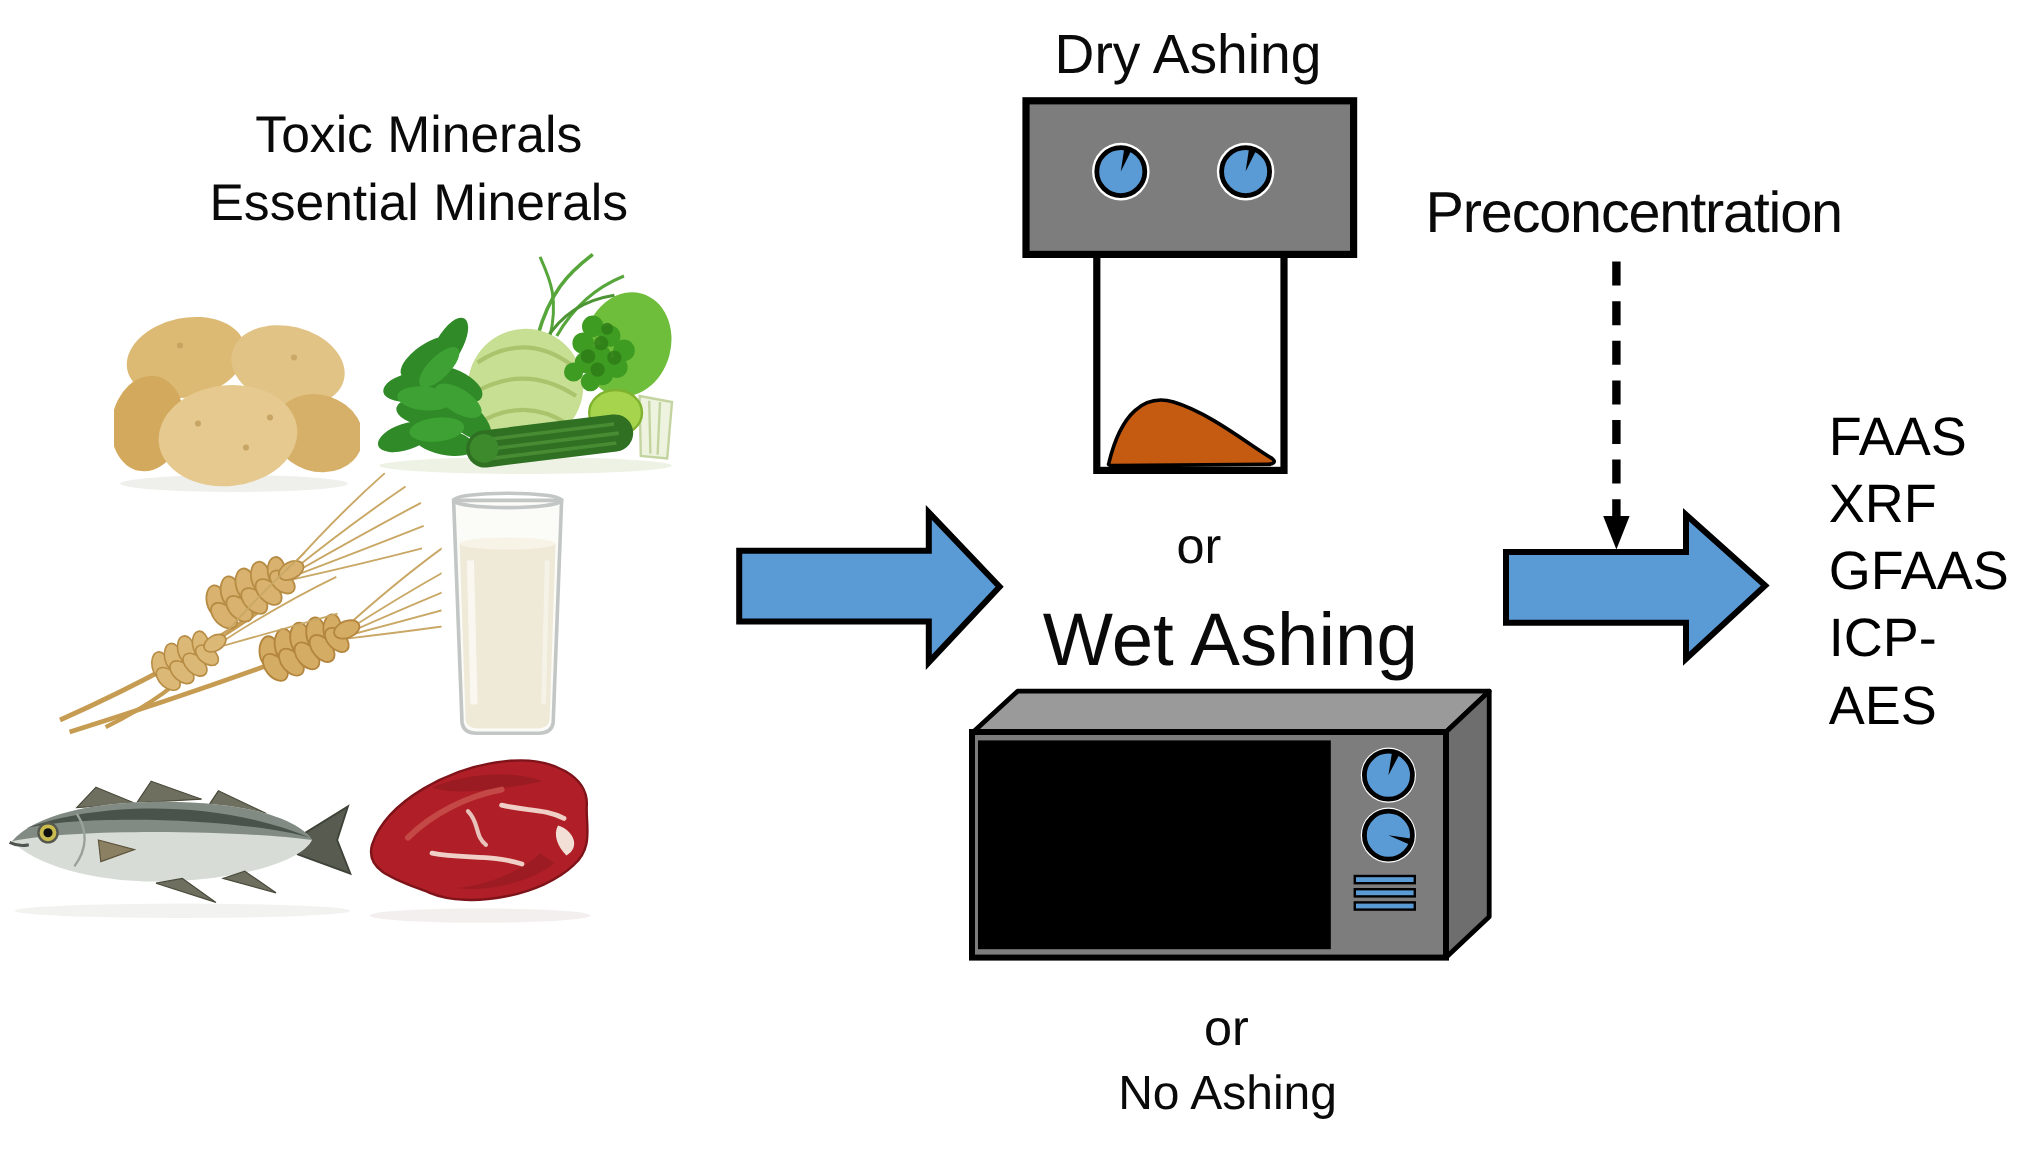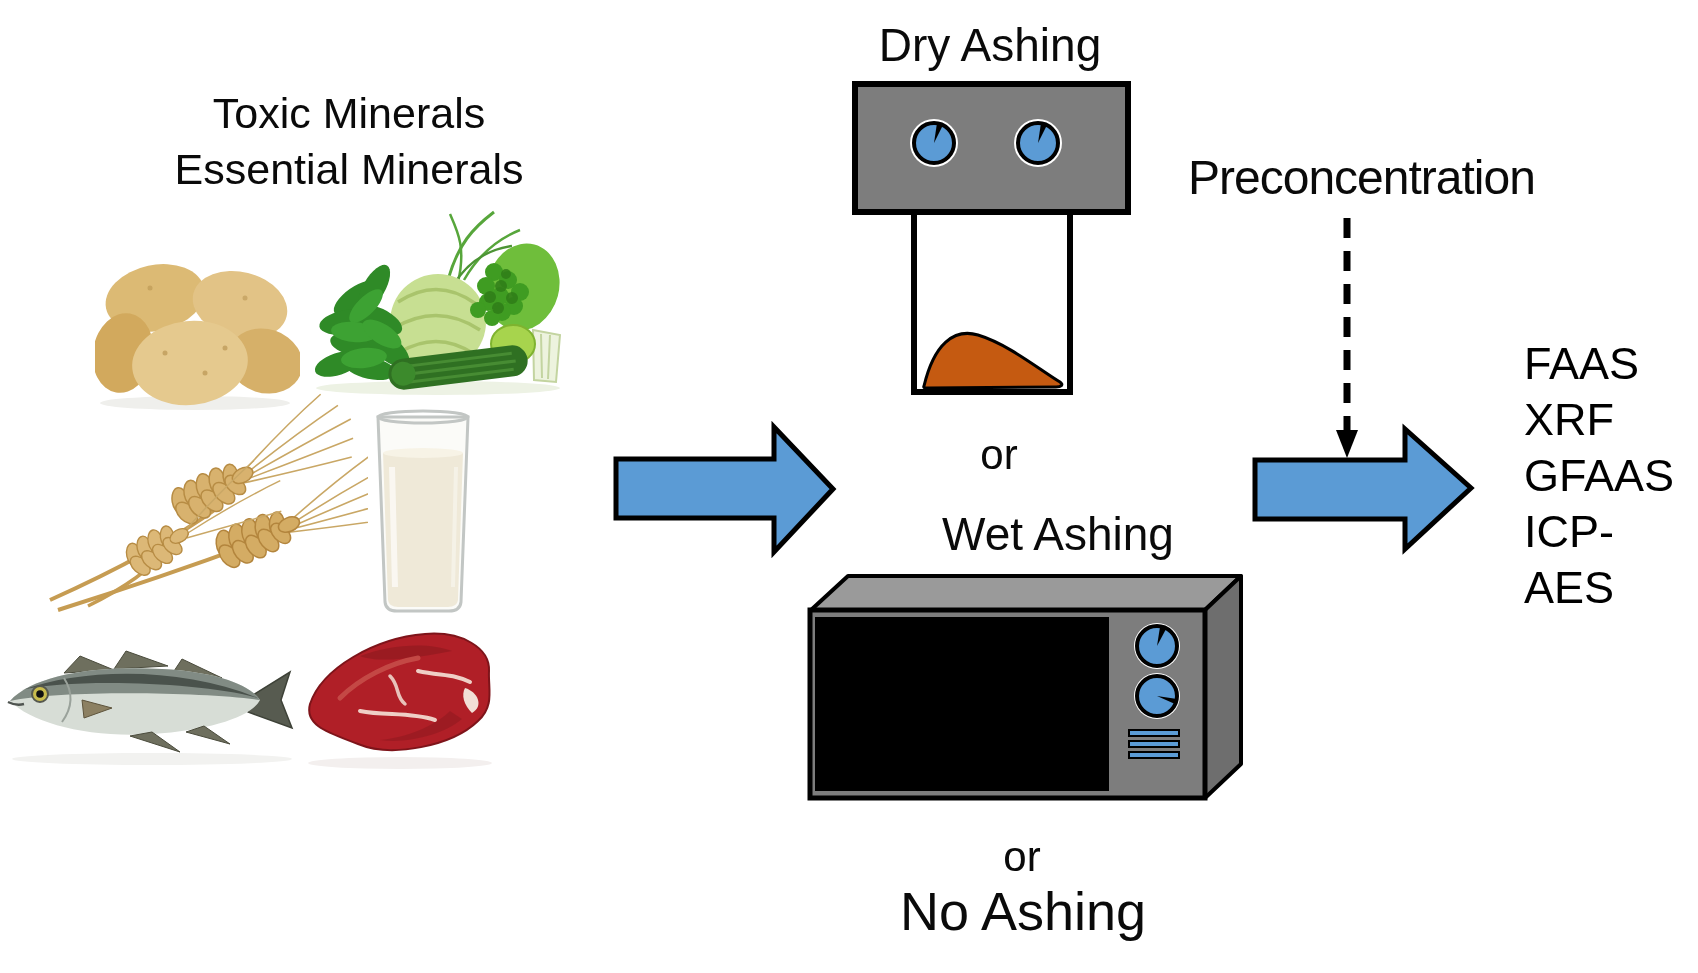--- a/index.html
+++ b/index.html
@@ -3,23 +3,23 @@
 <meta charset="utf-8">
 <style>
   html,body{margin:0;padding:0;background:#fff;}
   .canvas{position:relative;width:1698px;height:973px;background:#FFFFFF;overflow:hidden;
           font-family:"Liberation Sans",sans-serif;color:#000;}
   .abs{position:absolute;}
   .label{position:absolute;text-align:center;color:#0a0a0a;white-space:nowrap;}
   .title{left:94px;top:85px;width:510px;font-size:43px;line-height:56px;}
   .dry-label{left:840px;top:16px;width:300px;font-size:46px;line-height:58px;}
   .or1{left:899px;top:430px;width:200px;font-size:42px;line-height:50px;}
-  .wet-label{left:908px;top:505px;width:300px;font-size:46px;line-height:58px;}
+  .wet-label{left:869px;top:505px;width:300px;font-size:62px;line-height:58px;}
   .or2{left:922px;top:832px;width:200px;font-size:42px;line-height:50px;}
-  .noash-label{left:873px;top:882px;width:300px;font-size:54px;line-height:58px;}
+  .noash-label{left:873px;top:882px;width:300px;font-size:40px;line-height:58px;}
   .precon-label{left:1188px;top:150px;width:320px;font-size:48px;line-height:56px;letter-spacing:-1px;}
   .methods{left:1508px;top:336px;font-size:45px;line-height:56px;position:absolute;text-align:left;margin-left:16px;}
   svg{display:block;}
 </style>
 </head>
 <body>
 
 <div class="canvas">
 
   <div class="label title">

